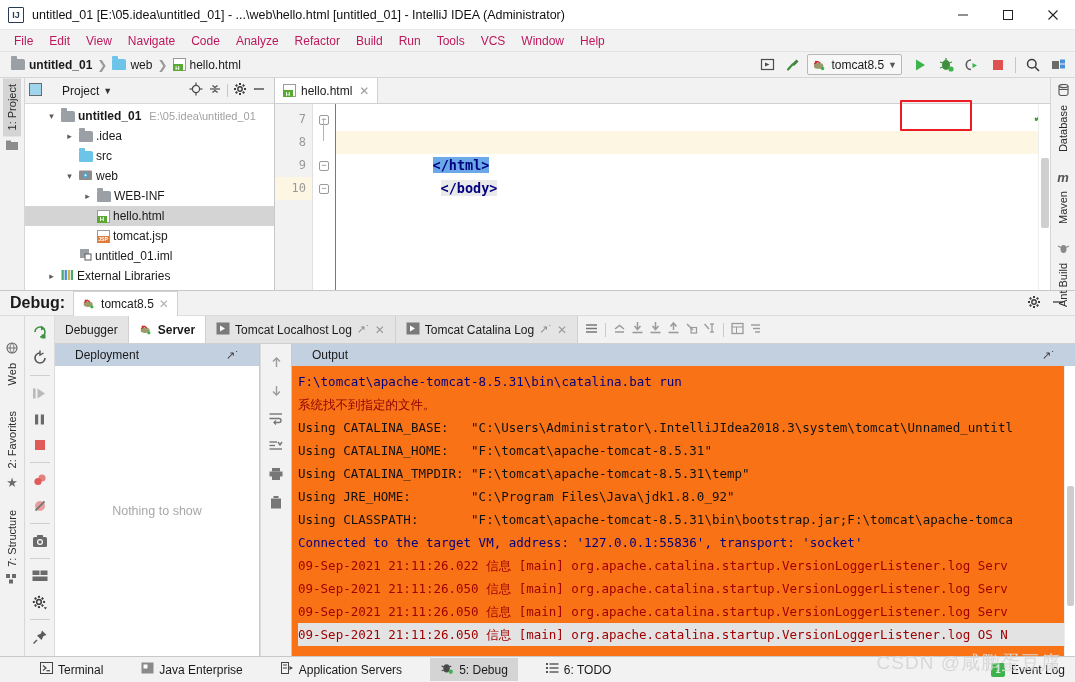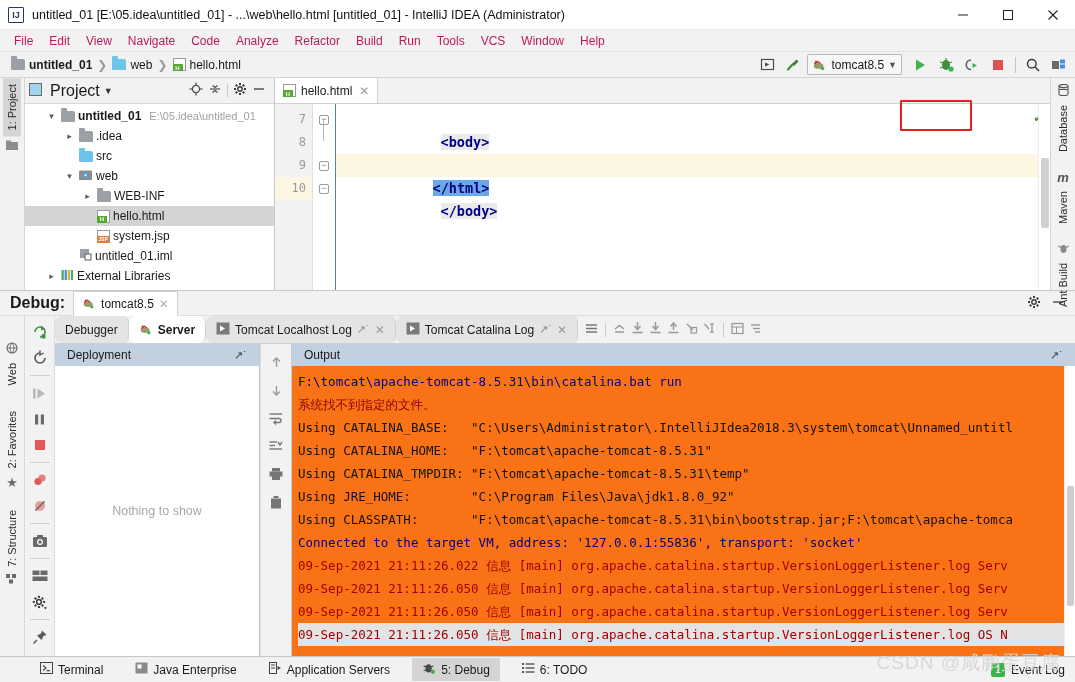--- a/index.html
+++ b/index.html
@@ -58,21 +58,21 @@
   }
   .vtab {
     writing-mode: vertical-rl; transform: rotate(180deg);
     font-size: 11px; padding: 6px 3px; color: #2b2b2b; white-space: nowrap;
   }
   .vtab.active { background: #d4d4d4; }
 
   
   .project-panel { width: 250px; background: #fff; border-right: 1px solid #c8c8c8; display: flex; flex-direction: column; flex:none; }
   .panel-head { height: 26px; display: flex; align-items: center; background: #f2f2f2; border-bottom: 1px solid #d8d8d8; padding: 0 4px; gap:4px;}
-  .panel-head .ttl { font-size: 16px; margin-left: 4px; text-align: center; }
+  .panel-head .ttl { font-size: 12px; margin-left: 16px; text-align: center; }
   .panel-head .tools { margin-left: auto; display: flex; align-items: center; gap: 5px; padding-right: 4px;}
   .tree { flex: 1; overflow: hidden; padding-top: 2px; font-size: 12px; background:#fff;}
   .tnode { display: flex; align-items: center; height: 20px; padding-left: 4px; gap: 3px; white-space: nowrap; }
   .tnode.sel { background: #d4d4d4; }
   .tnode .arrow { width: 13px; text-align: center; color: #5a5a5a; font-size: 9px; }
   .tnode .lbl { font-size: 12px; }
   .tnode .sub { color: #a0a0a0; font-size: 11px; margin-left: 5px; }
 
   
   .editor-area { flex: 1; display: flex; flex-direction: column; background: #fff; min-width:0;}
@@ -109,46 +109,46 @@
   .dbg-head-right { margin-left: auto; display: flex; align-items: center; gap: 10px; padding-right: 10px; }
 
   .debug-body { flex: 1; display: flex; min-height: 0; }
   .dbg-side { width: 25px; background: #f2f2f2; border-right: 1px solid #d8d8d8; flex:none; display:flex; flex-direction:column;}
   .dbg-left-icons { width: 30px; background: #f2f2f2; display: flex; flex-direction: column; align-items: center; padding-top: 4px; gap: 2px; flex:none; border-right: 1px solid #dcdcdc;}
   .dbg-icon { width: 24px; height: 24px; display: flex; align-items: center; justify-content: center; }
   .dbg-sep { width: 20px; height: 1px; background: #cfcfcf; margin: 3px 0; }
 
   .dbg-main { flex: 1; display: flex; flex-direction: column; min-width: 0; }
   .dbg-tabs { height: 28px; display: flex; align-items: stretch; background: #f2f2f2; border-bottom: 1px solid #d0d0d0; }
-  .dtab { display: flex; align-items: center; gap: 5px; padding: 0 10px; font-size: 12px; background: #e4e4e4; border-right: 1px solid #d0d0d0; white-space:nowrap;border-radius:7px;}
+  .dtab { display: flex; align-items: center; gap: 5px; padding: 0 10px; font-size: 12px; background: #e4e4e4; border-right: 1px solid #d0d0d0; white-space:nowrap;}
   .dtab.active { background: #fff; }
   .dtab .pin { color: #8a8a8a; font-size: 11px; }
   .dtab .x { color: #9a9a9a; font-size: 12px; }
   .dtab-tools { margin-left: auto; display: flex; align-items: center; gap: 3px; padding: 0 6px; }
 
   .dbg-content { flex: 1; display: flex; min-height: 0; }
   .deploy-col { width: 205px; display: flex; flex-direction: column; border-right: 1px solid #c8c8c8; flex:none;}
-  .col-title { height: 22px; background: #c3d0e0; display: flex; align-items: center; padding: 0 12px; font-size: 12px; }
+  .col-title { height: 22px; background: #c3d0e0; display: flex; align-items: center; padding: 0 20px; font-size: 12px; }
   .col-title .pin { margin-left: auto; color: #3a3a3a; font-size: 11px;}
   .deploy-body { flex: 1; background: #fff; display: flex; align-items: center; justify-content: center; color: #a8a8a8; font-size: 12.5px; }
   .deploy-toolcol { width: 32px; background: #f2f2f2; border-left: 1px solid #dcdcdc; border-right:1px solid #c8c8c8; display: flex; flex-direction: column; align-items:center; padding-top: 6px; gap: 4px; flex:none;}
 
   .out-col { flex: 1; display: flex; flex-direction: column; min-width: 0; }
   .console { flex: 1; background: #f97316; overflow: hidden; position: relative; padding: 4px 0 0 6px; }
   .cline { font-family: "DejaVu Sans Mono", monospace; font-size: 12.5px; line-height: 23px; white-space: pre; }
   .c-blue { color: #00007f; }
   .c-red { color: #a00000; }
   .c-dkred { color: #8b0000; }
   .c-black { color: #111; }
   .cline.hl { background: #e3e3e3; }
   .console-sb { position: absolute; right: 0; top: 0; bottom: 0; width: 11px; background: #fff; border-left: 1px solid #eee;}
   .console-sb .thumb { position: absolute; left: 2px; top: 120px; width: 7px; height: 120px; background: #cdcdcd; border-radius: 2px;}
 
   
-  .statusbar { height: 26px; background: #f2f2f2; border-top: 1px solid #c8c8c8; display: flex; align-items: center; padding-left: 30px; gap: 12px; flex:none; position:relative;}
+  .statusbar { height: 26px; background: #f2f2f2; border-top: 1px solid #c8c8c8; display: flex; align-items: center; padding-left: 30px; gap: 18px; flex:none; position:relative;}
   .sbtn { display: flex; align-items: center; gap: 5px; padding: 3px 10px; font-size: 12px; }
   .sbtn.active { background: #d4d4d4; }
   .status-right { margin-left: auto; display: flex; align-items: center; gap: 6px; padding-right: 10px; }
   .evt-badge { width: 14px; height: 14px; background: #3cb44b; color: #fff; font-size: 10px; display:flex; align-items:center; justify-content:center; border-radius: 2px;}
 
   .watermark {
     position: absolute; right: 14px; bottom: 6px; font-size: 19px; color: #d8d8d8;
     letter-spacing: 1px; pointer-events: none; white-space: nowrap; z-index: 50;
   }
   .folder { width: 14px; height: 11px; background: #9aa0a6; border-radius: 1px 2px 1px 1px; position: relative; flex:none;}
@@ -396,21 +396,21 @@
               <span class="bd" style="background:#58a832;">H</span>
             </span>
           <span class="lbl">hello.html</span>
         </div>
 
         <div class="tnode" style="padding-left:72px;">
           <span class="filetag">
               <span class="pg"></span>
               <span class="bd" style="background:#e07b39;width:12px;font-size:5px;">JSP</span>
             </span>
-          <span class="lbl">system.jsp</span>
+          <span class="lbl">tomcat.jsp</span>
         </div>
 
         <div class="tnode" style="padding-left:54px;">
           <span>
             <svg width="13" height="13" viewBox="0 0 13 13">
                 <rect x="1" y="1" width="9" height="9" fill="#9aa0a6"></rect>
                 <rect x="6" y="6" width="6" height="6" fill="#fff" stroke="#5a5a5a"></rect>
               </svg>
           </span>
           <span class="lbl">untitled_01.iml</span>
@@ -457,23 +457,20 @@
           <div></div>
           <div>
               <span class="fold-box">−</span>
             </div>
           <div>
               <span class="fold-box">−</span>
             </div>
         </div>
         <div class="codelines">
           <div class="vertline"></div>
-          <div class="codeline">
-            <span class="tagtok">&lt;body&gt;</span>
-          </div>
           <div class="codeline">
             <span></span>
           </div>
           <div class="codeline cur" style="padding-left:0;">
             <span class="tagtok sel-tok">&lt;/html&gt;</span>
           </div>
           <div class="codeline">
             <span class="tagtok">&lt;/body&gt;</span>
           </div>
         </div>

